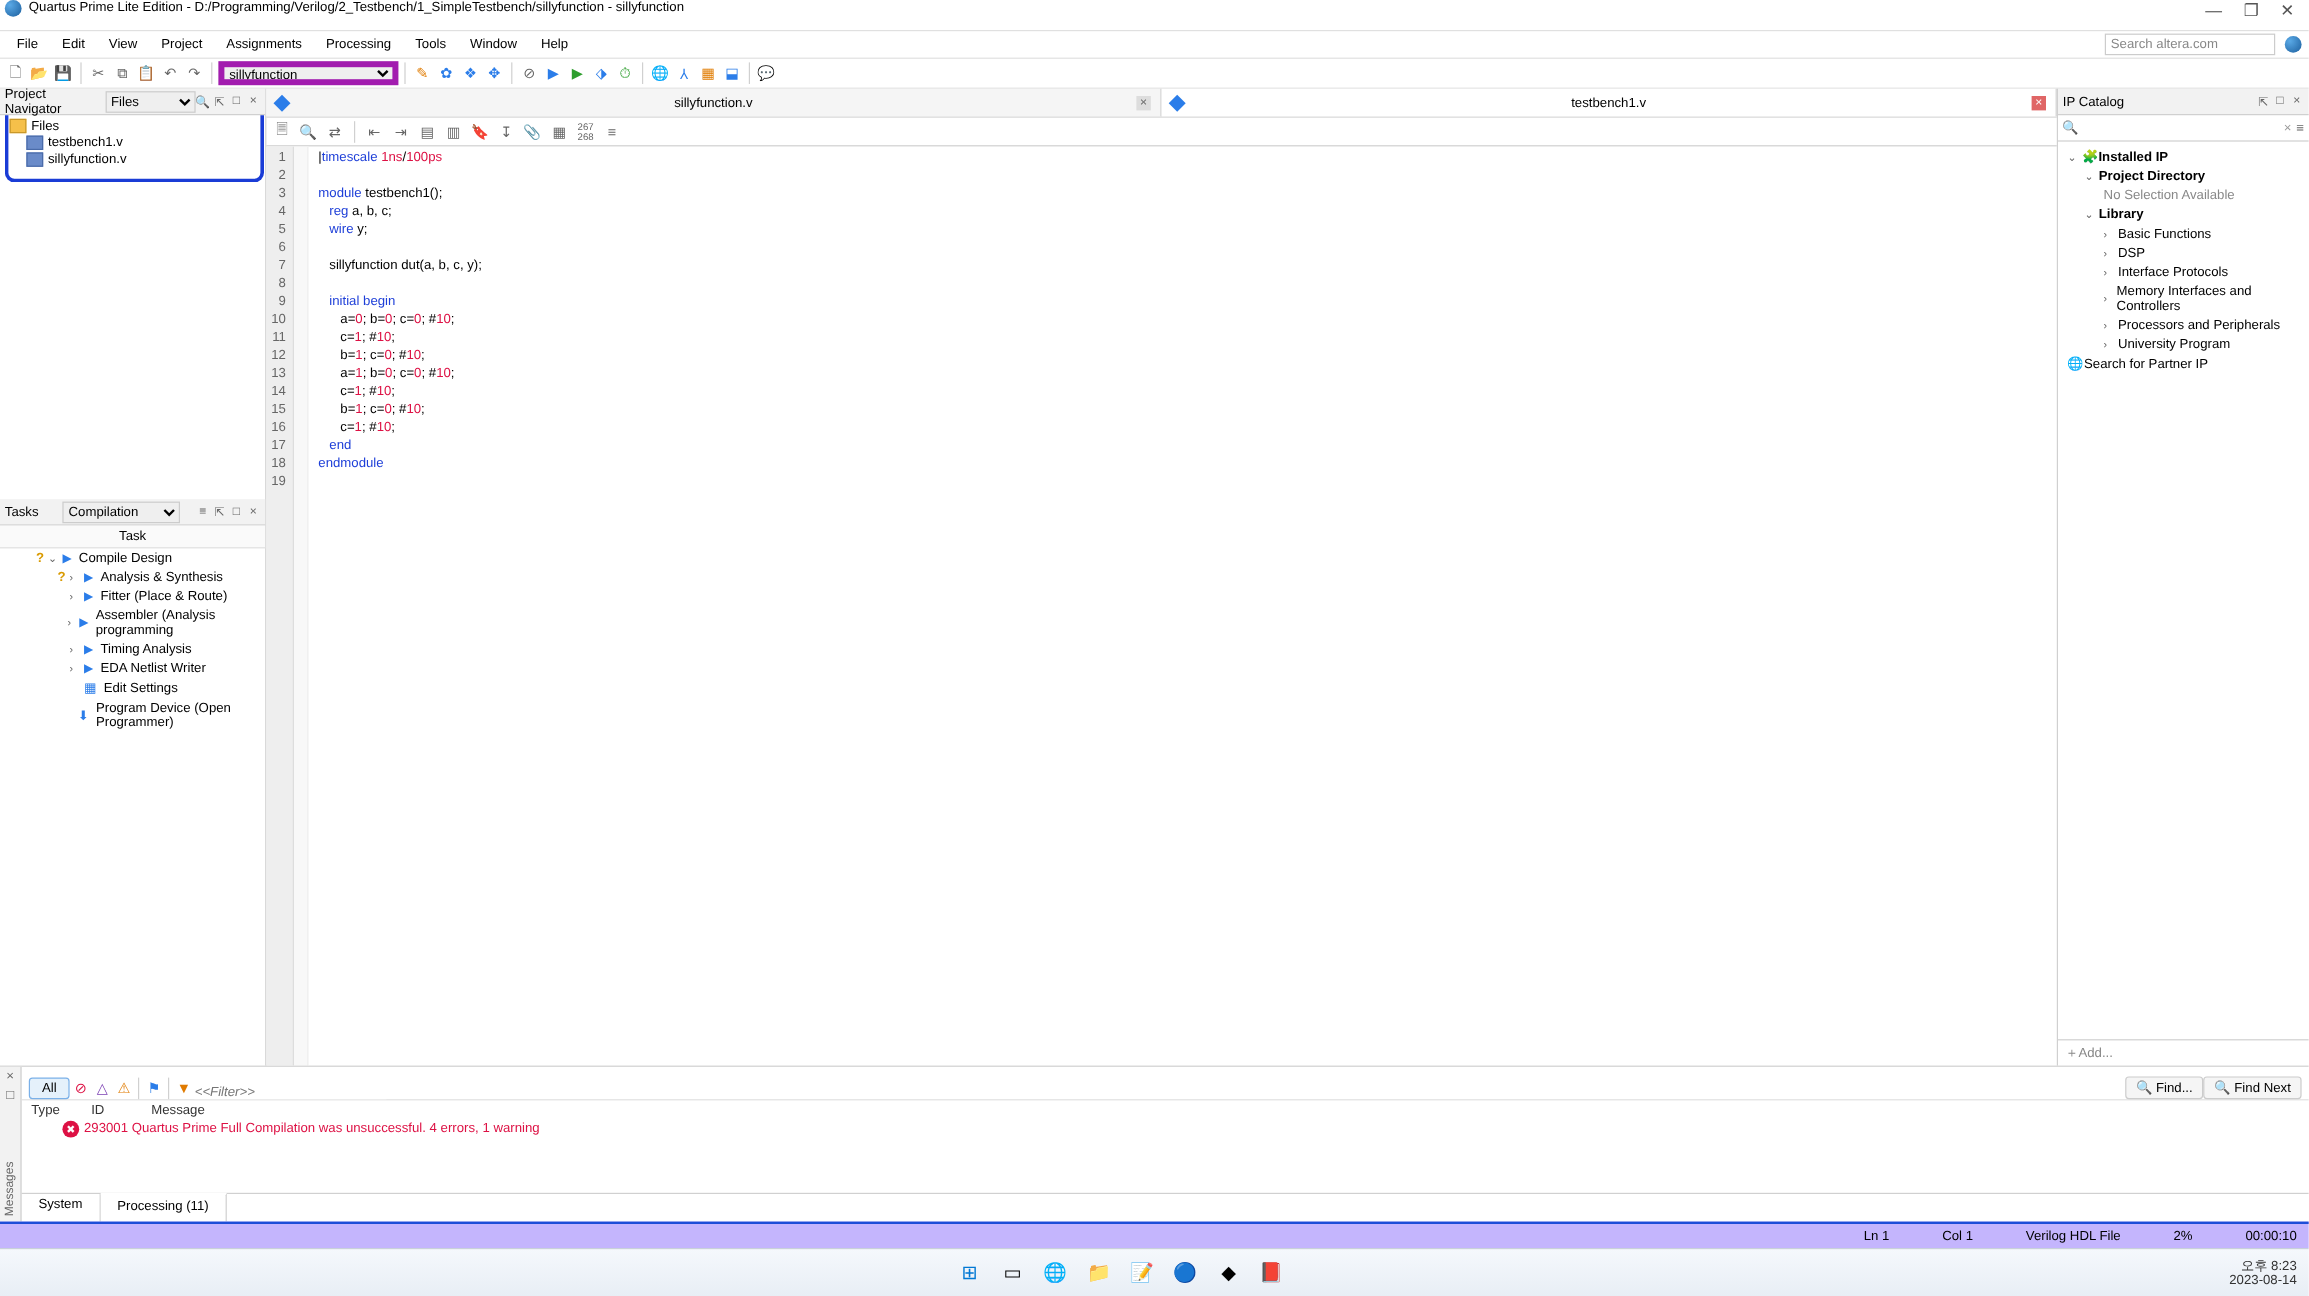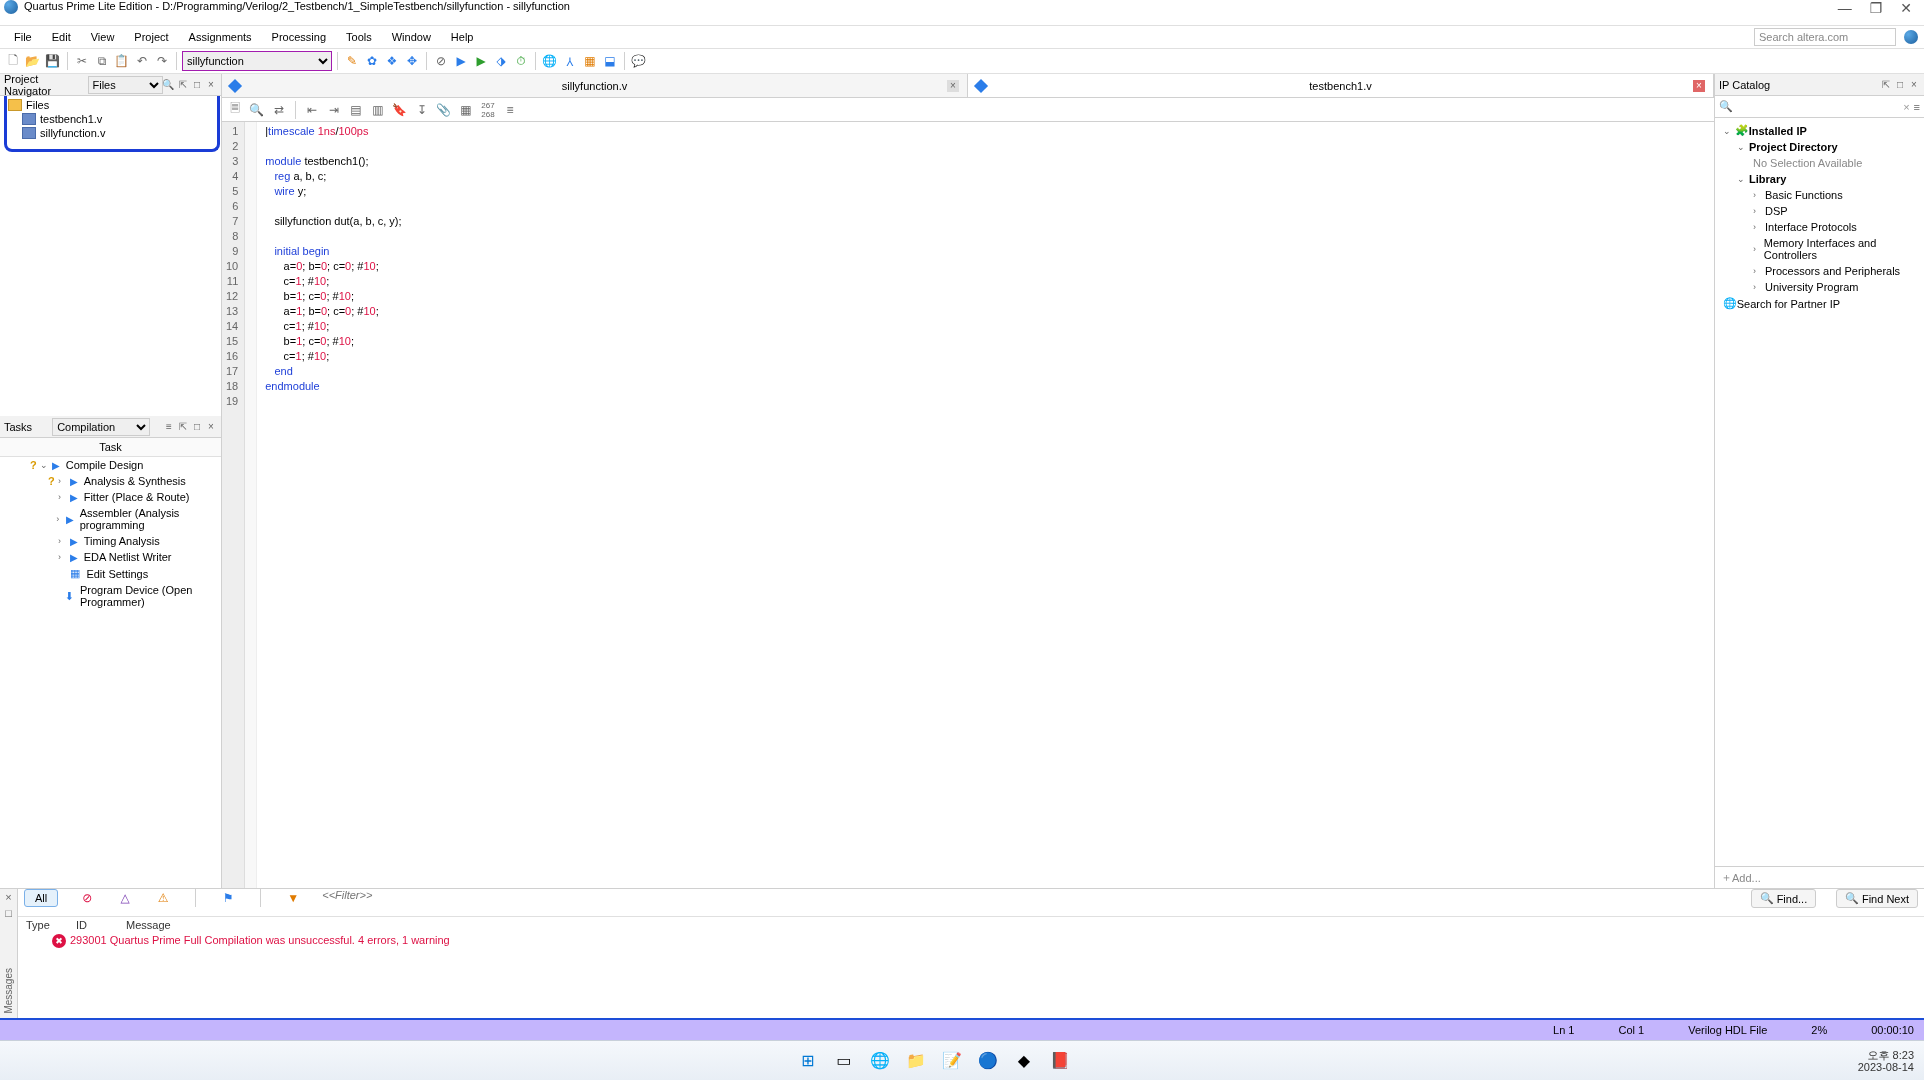--- a/index.html
+++ b/index.html
@@ -13,21 +13,21 @@
 .menubar .search{margin-left:auto;width:142px;height:18px;border:1px solid #ccc;padding:0 4px;color:#888;display:flex;align-items:center}
 .menubar .searchdot{width:14px;height:14px;border-radius:50%;background:radial-gradient(circle at 30% 30%,#5aa9e6,#1c5f9e);margin-left:4px}
 .toolbar{height:26px;border-top:1px solid #e0e0e0;border-bottom:1px solid #e0e0e0;display:flex;align-items:center;gap:2px;padding:0 4px}
 .tbtn{width:18px;height:18px;display:inline-flex;align-items:center;justify-content:center;color:#666;cursor:pointer;font-size:12px}
 .tbtn.blue{color:#2b7de9}
 .tbtn.green{color:#2e9e2e}
 .tbtn.orange{color:#e07b00}
 .tbtn.purple{color:#7b3fb3}
 .tbtn.red{color:#d14}
 .tsep{width:1px;height:18px;background:#d0d0d0;margin:0 3px}
-.toolbar select{height:20px;width:150px;font-size:11px;border:1px solid #a21caf}
+.toolbar select{height:20px;width:150px;font-size:11px;border:5px solid #a21caf}
 .main{flex:1;display:flex;min-height:0}
 .leftcol{width:222px;display:flex;flex-direction:column;border-right:1px solid #d0d0d0}
 .panelhdr{height:22px;background:#f2f2f2;border-bottom:1px solid #d0d0d0;display:flex;align-items:center;padding:0 4px;font-size:11px}
 .panelhdr .ctrl{margin-left:auto;display:flex;gap:2px}
 .panelhdr .ctrl span{width:12px;height:12px;display:inline-flex;align-items:center;justify-content:center;color:#666;cursor:pointer;font-size:10px}
 .panelhdr select{height:18px;font-size:11px;border:1px solid #ccc;margin-left:4px}
 .navbody{flex:0 0 320px;overflow:auto;position:relative}
 .filesroot{padding:2px 4px}
 .fileitem{display:flex;align-items:center;padding:1px 4px 1px 18px;cursor:pointer}
 .fileitem .ficon{width:14px;height:12px;background:#6a8bc9;margin-right:4px;border:1px solid #4a6ba9}
@@ -67,21 +67,21 @@
 .ipitem.l1{padding-left:18px}
 .ipitem.l2{padding-left:34px}
 .ipitem .bold{font-weight:bold}
 .ipitem .gray{color:#888}
 .addbar{height:22px;border-top:1px solid #d0d0d0;display:flex;align-items:center;padding:0 6px;color:#888}
 .msgpanel{height:130px;border-top:1px solid #d0d0d0;display:flex}
 .msgside{width:18px;background:#f2f2f2;display:flex;flex-direction:column;align-items:center;border-right:1px solid #d0d0d0}
 .msgside .x{color:#666;cursor:pointer;margin:2px 0}
 .msgside .lbl{writing-mode:vertical-rl;transform:rotate(180deg);color:#666;margin-top:auto;margin-bottom:4px;font-size:10px}
 .msgmain{flex:1;display:flex;flex-direction:column}
-.msgtools{height:28px;display:flex;align-items:flex-start;gap:20px;padding:0 6px;border-bottom:1px solid #e0e0e0}
+.msgtools{height:28px;display:flex;align-items:flex-end;gap:0;padding:0 6px;border-bottom:1px solid #e0e0e0}
 .msgtools .fbtn{padding:2px 10px;border:1px solid #ccc;border-radius:3px;cursor:pointer;display:flex;align-items:center;gap:3px}
 .msgtools .fbtn.active{background:#e5f1fb;border-color:#7ab0e8}
 .msgtools .filter{border:none;color:#aaa;font-style:italic;width:160px}
 .msgtools .findbtn{padding:2px 8px;border:1px solid #ccc;border-radius:3px;background:#f5f5f5;cursor:pointer;display:flex;align-items:center;gap:3px}
 .msghdr{display:flex;padding:2px 8px;font-family:Consolas,monospace;font-size:12px;color:#333}
 .msgrow{display:flex;padding:1px 8px;font-family:Consolas,monospace;font-size:12px}
 .msgrow .err{color:#d14}
 .msgrow .eicon{width:14px;height:14px;border-radius:50%;background:#d14;color:#fff;display:inline-flex;align-items:center;justify-content:center;font-size:9px;margin-right:4px}
 .msgtabs{height:24px;display:flex;border-top:1px solid #d0d0d0}
 .msgtab{padding:3px 14px;border-right:1px solid #d0d0d0;cursor:pointer}
@@ -385,20 +385,24 @@
       <span style="width:50px">Type</span>
       <span style="width:50px">ID</span>
       <span>Message</span>
     </div>
     <div class="msgrow">
       <span style="width:26px"></span>
       <span class="eicon">✖</span>
       <span class="err"><span>293001</span> <span>Quartus Prime Full Compilation was unsuccessful. 4 errors, 1 warning</span></span>
     </div>
     <div style="flex:1"></div>
+    <div class="msgtabs">
+      <span class="msgtab">System</span>
+      <span class="msgtab active">Processing (11)</span>
+    </div>
   </div>
 </div>
 
 <div class="statusbar">
   <span>Ln 1</span>
   <span>Col 1</span>
   <span>Verilog HDL File</span>
   <span>2%</span>
   <span>00:00:10</span>
 </div>

